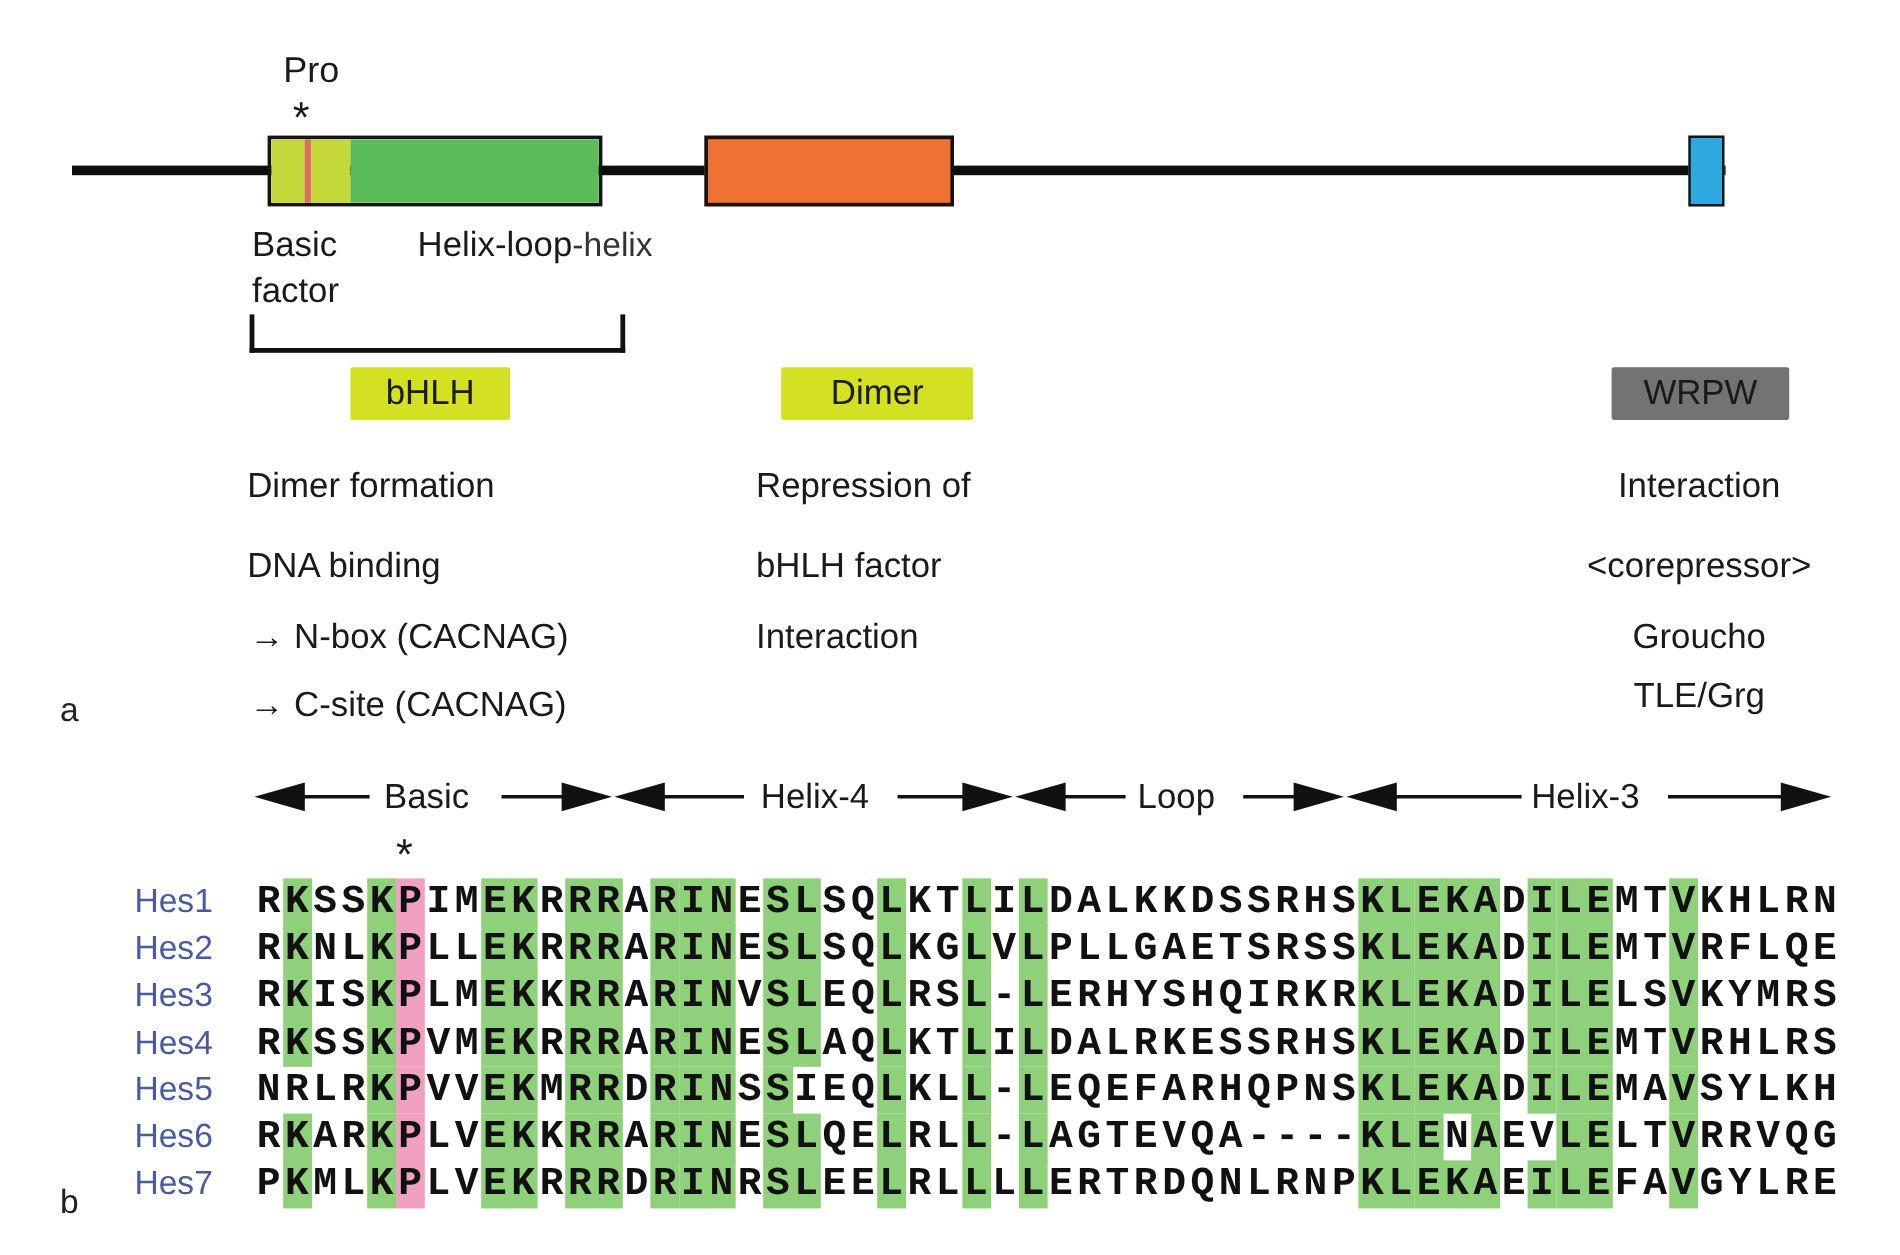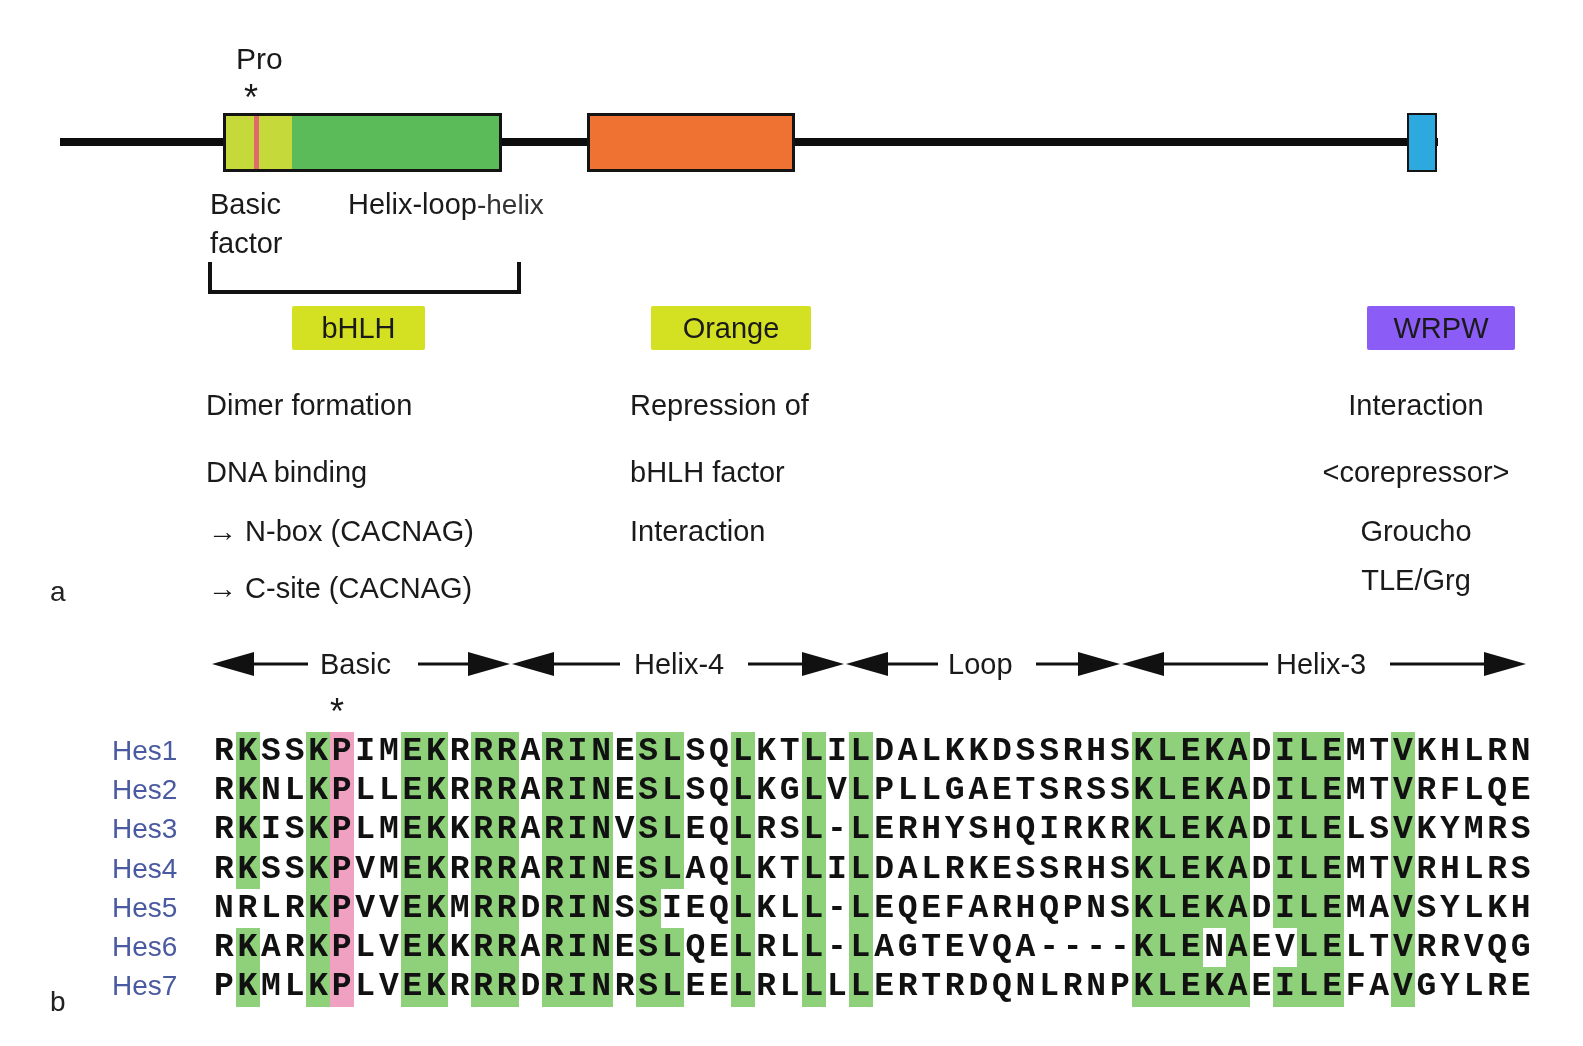--- a/index.html
+++ b/index.html
@@ -44,23 +44,23 @@
   <div class="abs txt" style="left:348px; top:190px;">
     <span>Helix-loop</span><span style="font-size:28px; color:#333;">-helix</span>
   </div>
 
   <div class="bracket" style="left:208px; top:262px; width:313px; height:32px;"></div>
 
   <div class="label-box lbox" style="left: 292px; top: 306px; width: 133px; background: rgb(212, 224, 34);">
     <span>bHLH</span>
   </div>
   <div class="label-box lbox" style="left: 651px; top: 306px; width: 160px; background: rgb(212, 224, 34);">
-    <span>Orange</span>
+    <span>Dimer</span>
   </div>
-  <div class="label-box lbox" style="left: 1343px; top: 306px; width: 148px; background: #8b5cf6; margin-left: 24px;">
+  <div class="label-box lbox" style="left: 1343px; top: 306px; width: 148px; background: #737373;">
     <span>WRPW</span>
   </div>
 
   <div class="abs txt" style="left:206px; top:391px;">Dimer formation</div>
   <div class="abs txt" style="left:206px; top:458px;">DNA binding</div>
   <div class="abs txt" style="left:208px; top:517px;">→ N-box (CACNAG)</div>
   <div class="abs txt" style="left:208px; top:574px;">→ C-site (CACNAG)</div>
 
   <div class="abs txt" style="left:630px; top:391px;">Repression of</div>
   <div class="abs txt" style="left:630px; top:458px;">bHLH factor</div>

